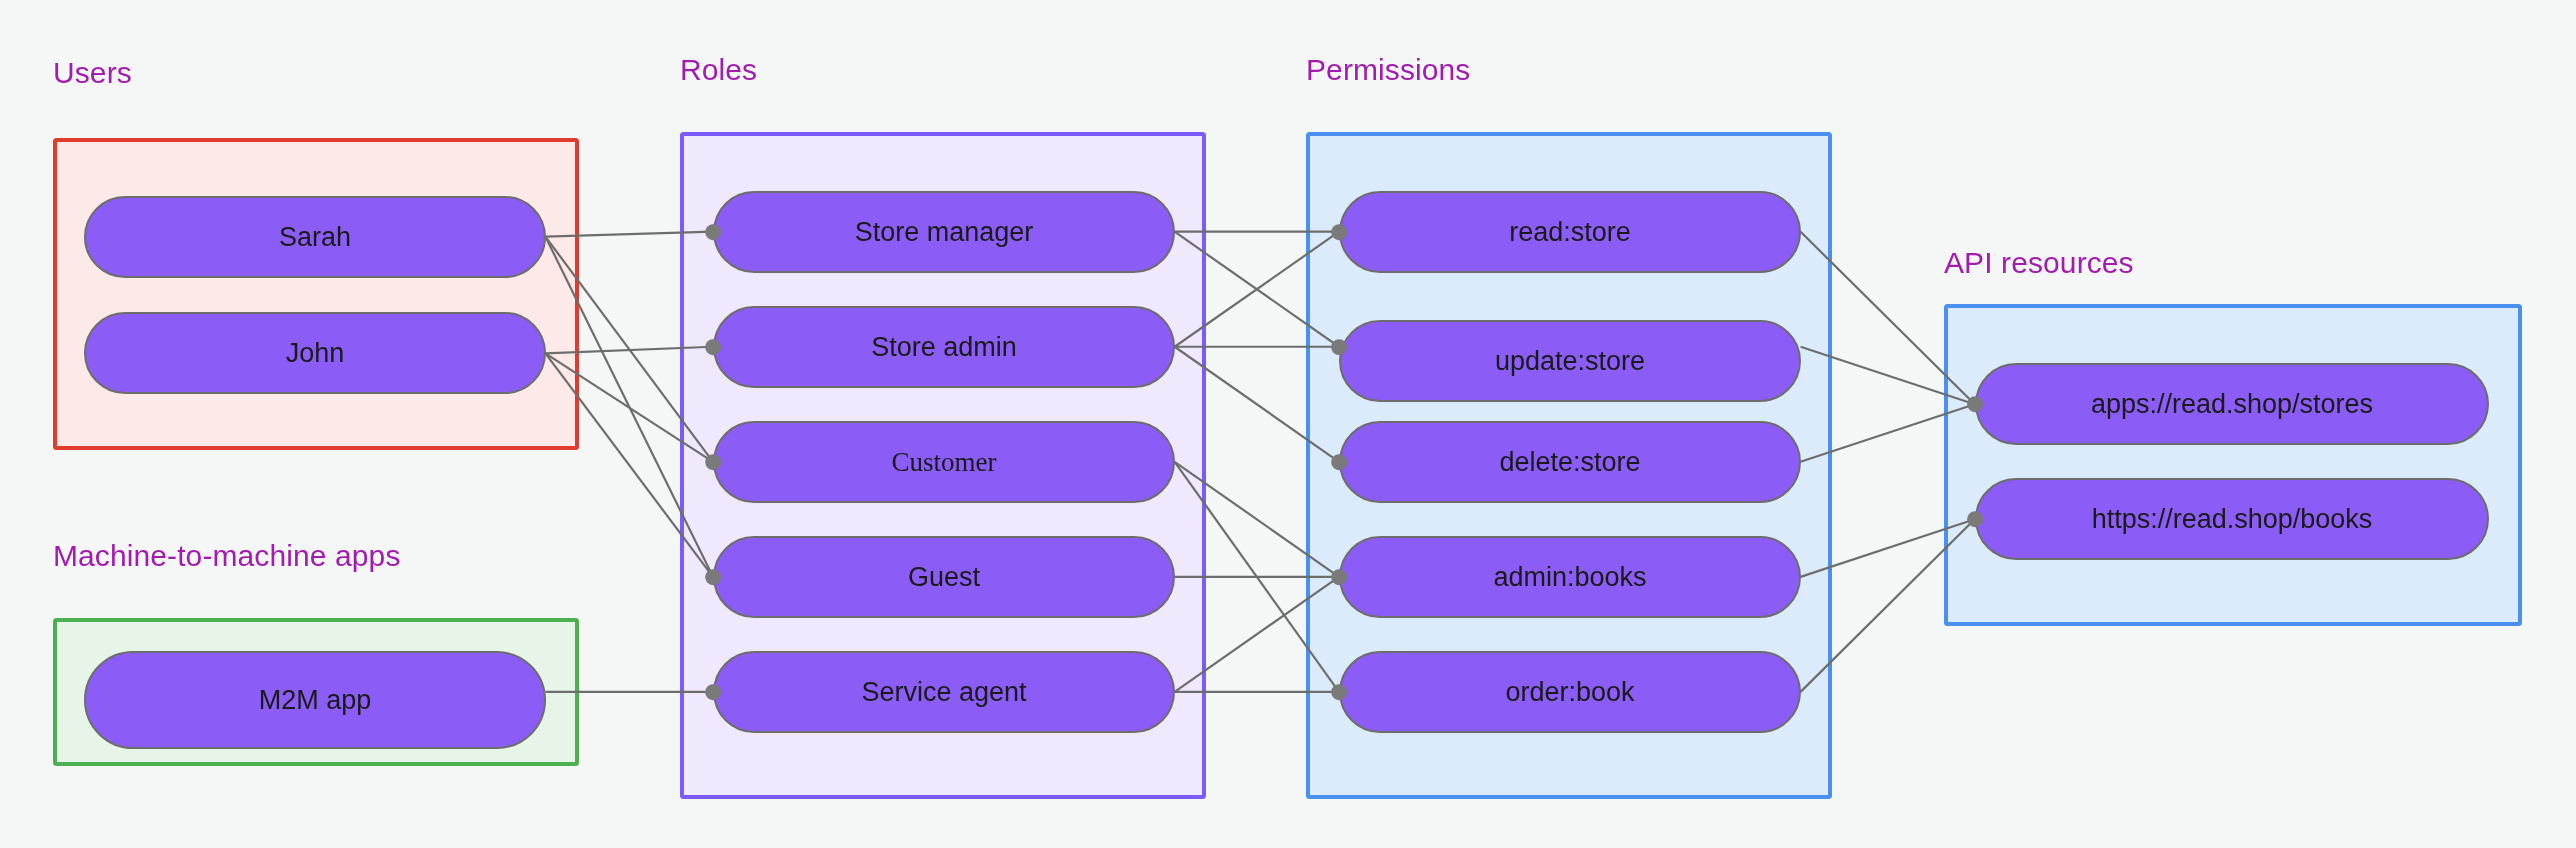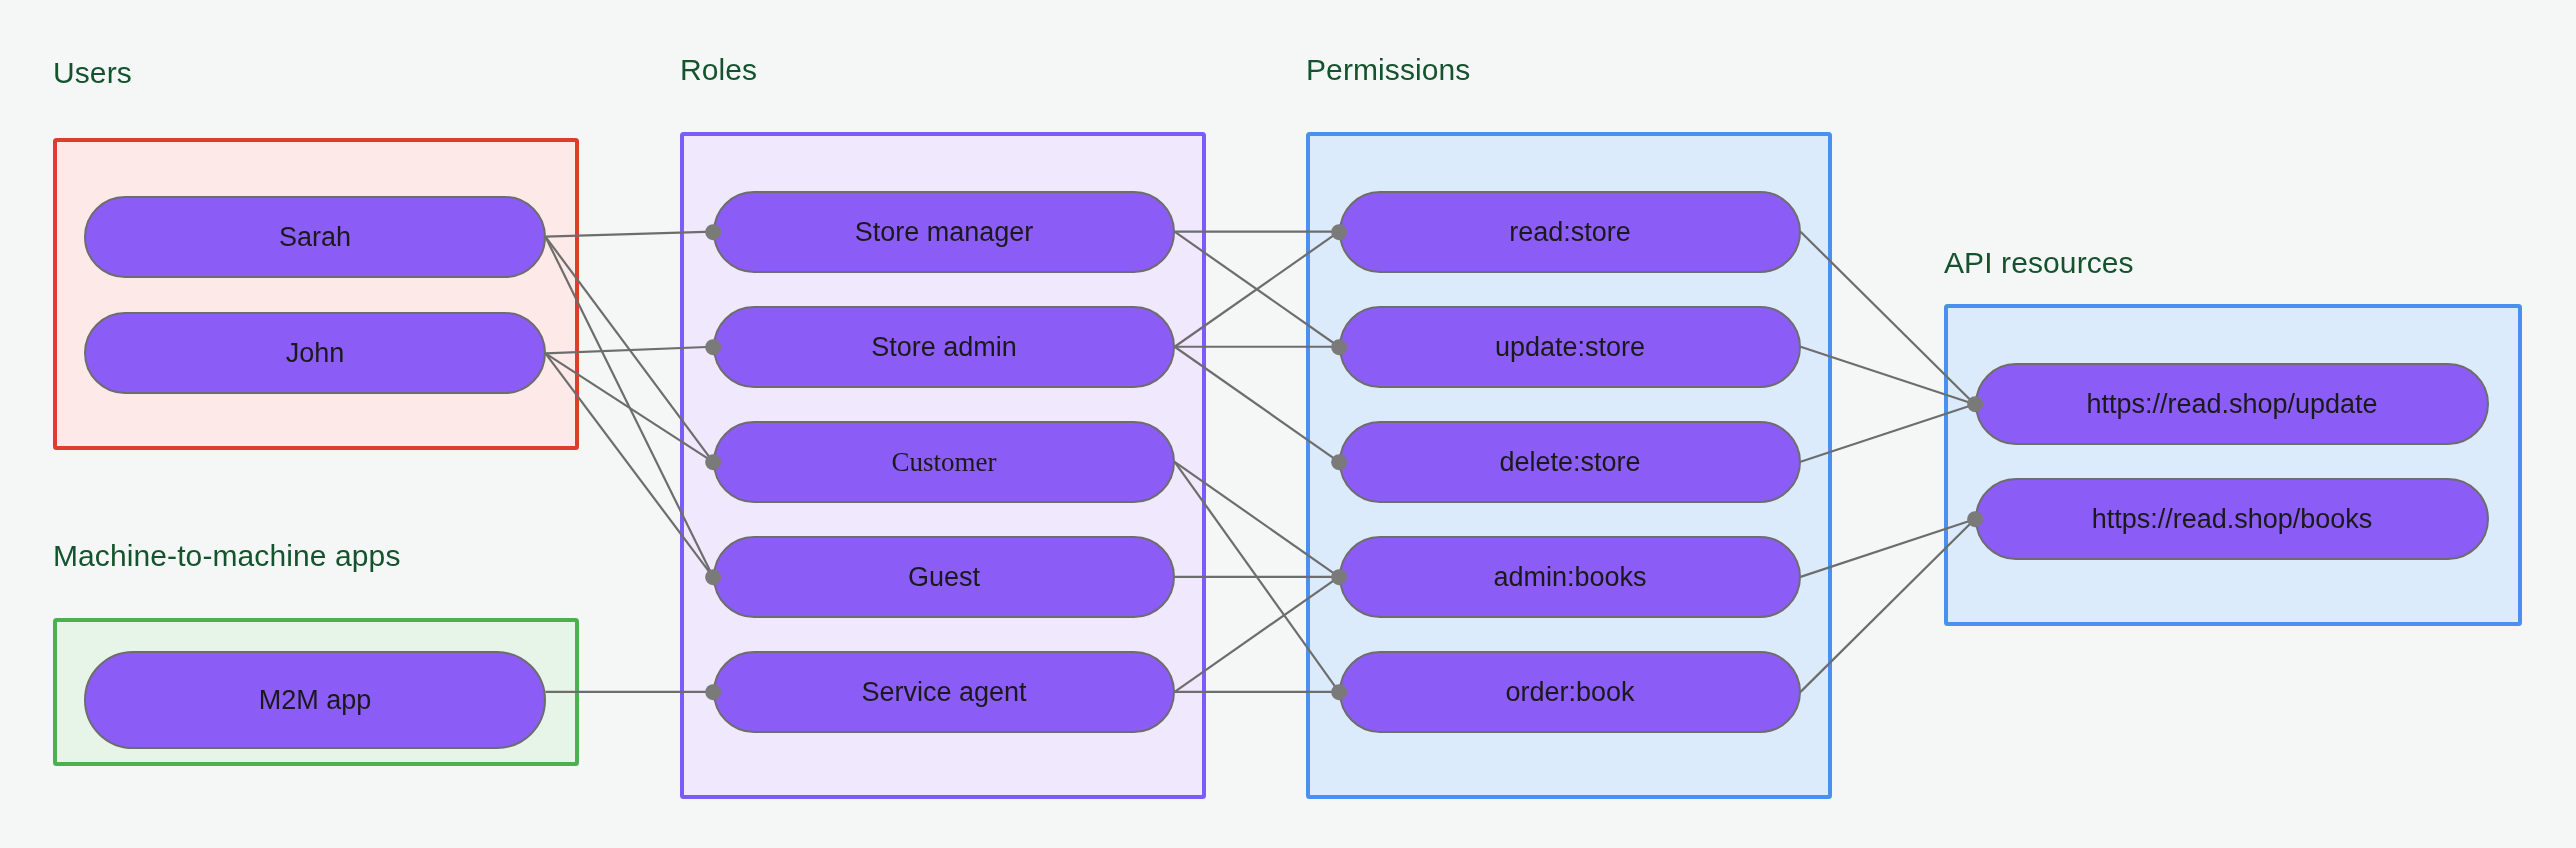--- a/index.html
+++ b/index.html
@@ -20,21 +20,21 @@
     left: 0;
     top: 0;
     width: 2576px;
     height: 848px;
     pointer-events: none;
     z-index: 2;
   }
   .group-title {
     position: absolute;
     font-size: 30px;
-    color: #14532d;
+    color: #a21caf;
     letter-spacing: 0.1px;
     white-space: nowrap;
     z-index: 3;
   }
   .group-box {
     position: absolute;
     box-sizing: border-box;
     border-width: 4.4px;
     border-style: solid;
     z-index: 1;
@@ -112,25 +112,25 @@
   <div id="nodes-layer">
       <div class="node" style="left: 84px; top: 196px; width: 462px; height: 82px;">Sarah</div>
       <div class="node" style="left: 84px; top: 312px; width: 462px; height: 82px;">John</div>
       <div class="node" style="left: 84px; top: 651px; width: 462px; height: 98px;">M2M app</div>
       <div class="node" style="left: 713px; top: 191px; width: 462px; height: 82px;">Store manager</div>
       <div class="node" style="left: 713px; top: 306px; width: 462px; height: 82px;">Store admin</div>
       <div class="node" style="left: 713px; top: 421px; width: 462px; height: 82px; font-family: Liberation Serif, serif;">Customer</div>
       <div class="node" style="left: 713px; top: 536px; width: 462px; height: 82px;">Guest</div>
       <div class="node" style="left: 713px; top: 651px; width: 462px; height: 82px;">Service agent</div>
       <div class="node" style="left: 1339px; top: 191px; width: 462px; height: 82px;">read:store</div>
-      <div class="node" style="left: 1339px; top: 306px; width: 462px; height: 82px;">update:store</div>
+      <div class="node" style="left: 1339px; top: 320px; width: 462px; height: 82px;">update:store</div>
       <div class="node" style="left: 1339px; top: 421px; width: 462px; height: 82px;">delete:store</div>
       <div class="node" style="left: 1339px; top: 536px; width: 462px; height: 82px;">admin:books</div>
       <div class="node" style="left: 1339px; top: 651px; width: 462px; height: 82px;">order:book</div>
-      <div class="node" style="left: 1975px; top: 363px; width: 514px; height: 82px;">https://read.shop/update</div>
+      <div class="node" style="left: 1975px; top: 363px; width: 514px; height: 82px;">apps://read.shop/stores</div>
       <div class="node" style="left: 1975px; top: 478px; width: 514px; height: 82px;">https://read.shop/books</div>
     </div>
   <div id="ports-layer">
       <div class="port" style="left: 713px; top: 232px; background: rgb(122, 122, 122);"></div>
       <div class="port" style="left: 713px; top: 347px; background: rgb(122, 122, 122);"></div>
       <div class="port" style="left: 713px; top: 462px; background: rgb(122, 122, 122);"></div>
       <div class="port" style="left: 713px; top: 577px; background: rgb(122, 122, 122);"></div>
       <div class="port" style="left: 713px; top: 692px; background: rgb(122, 122, 122);"></div>
       <div class="port" style="left: 1339px; top: 232px; background: rgb(122, 122, 122);"></div>
       <div class="port" style="left: 1339px; top: 347px; background: rgb(122, 122, 122);"></div>

